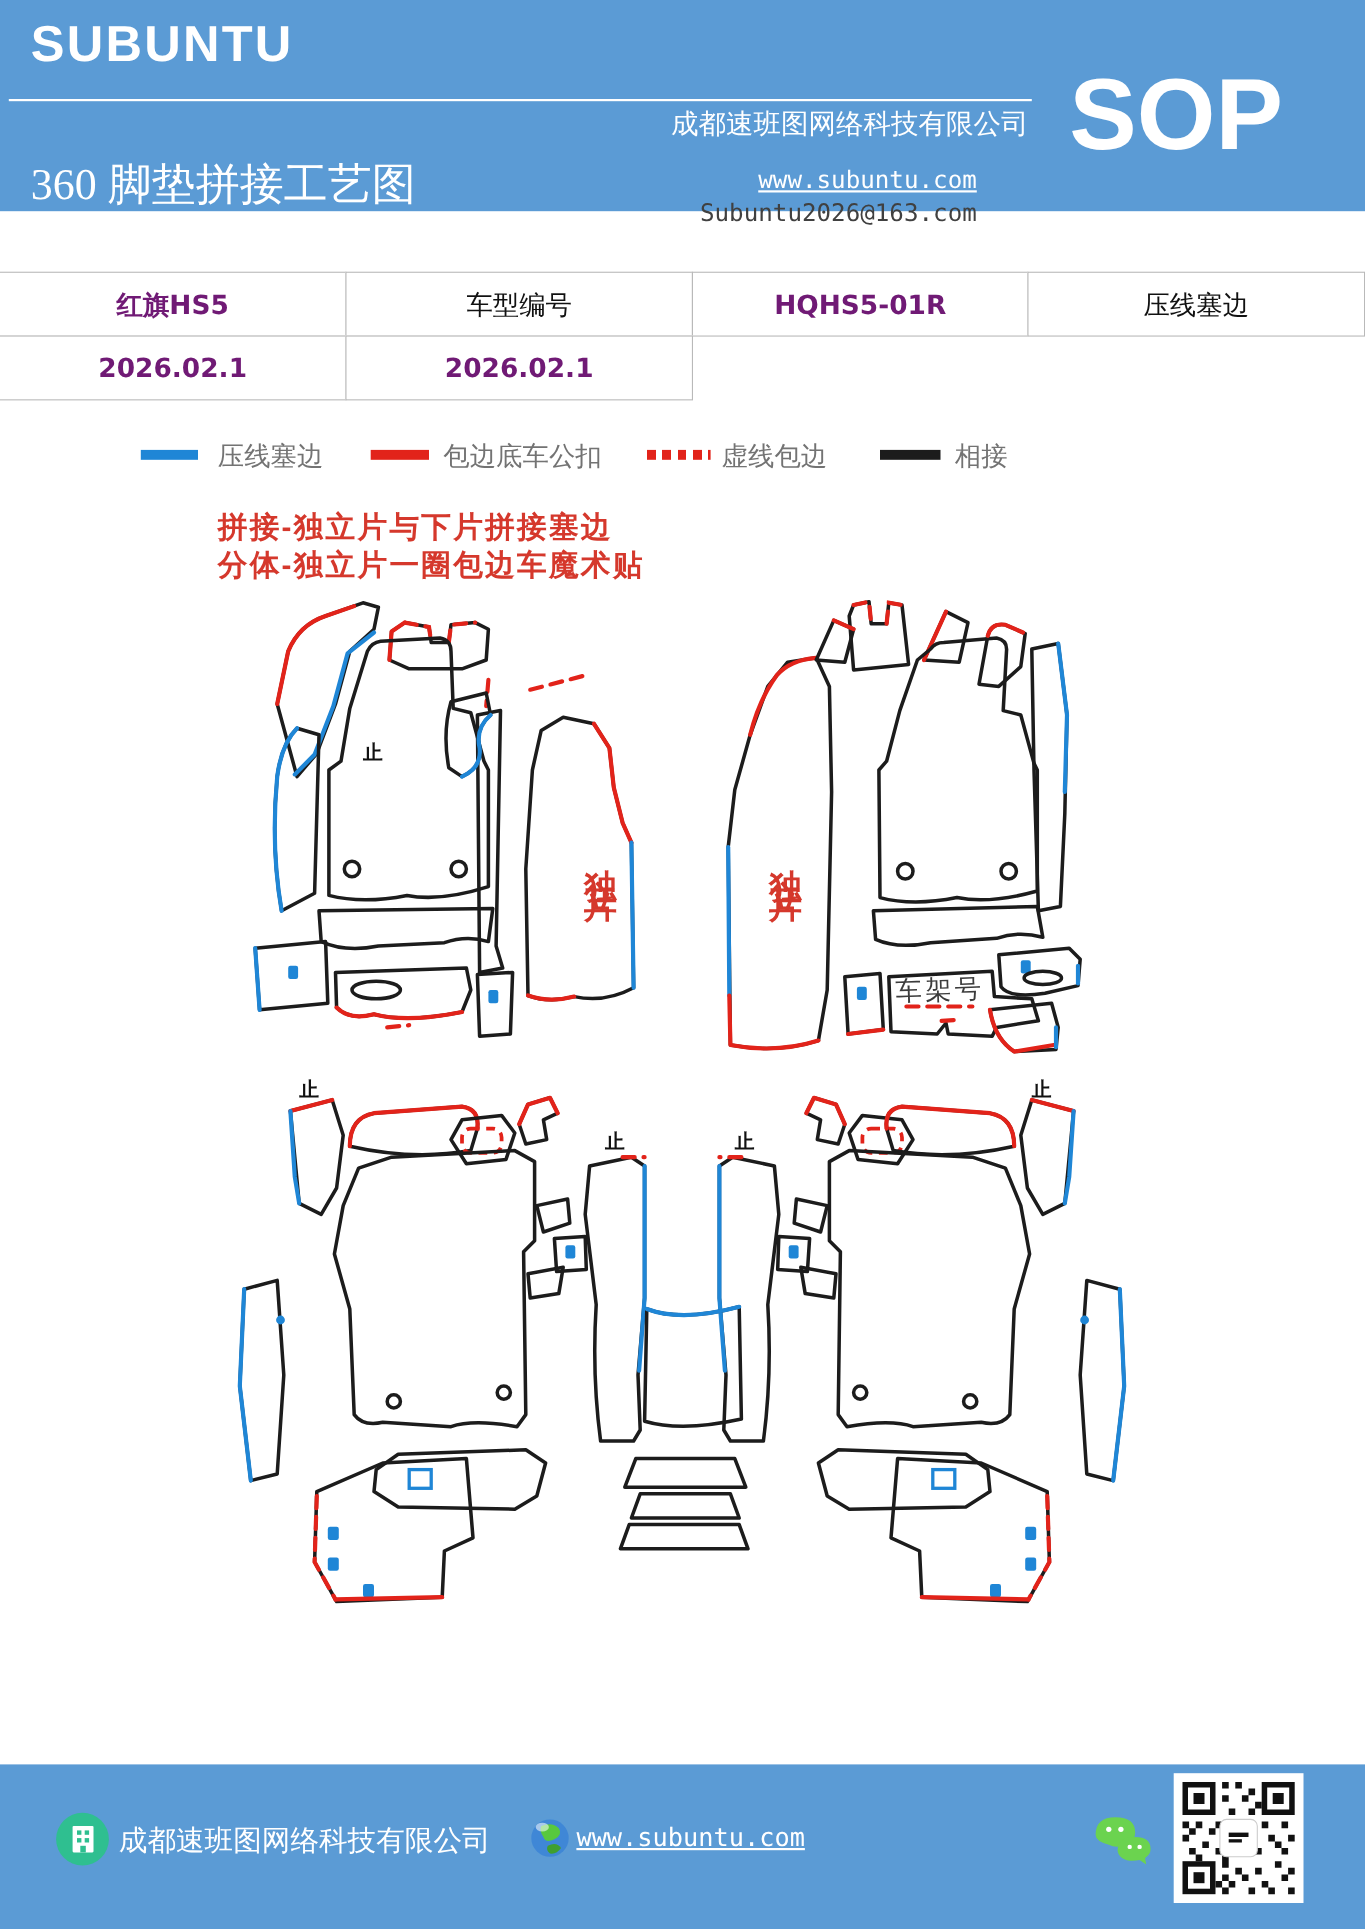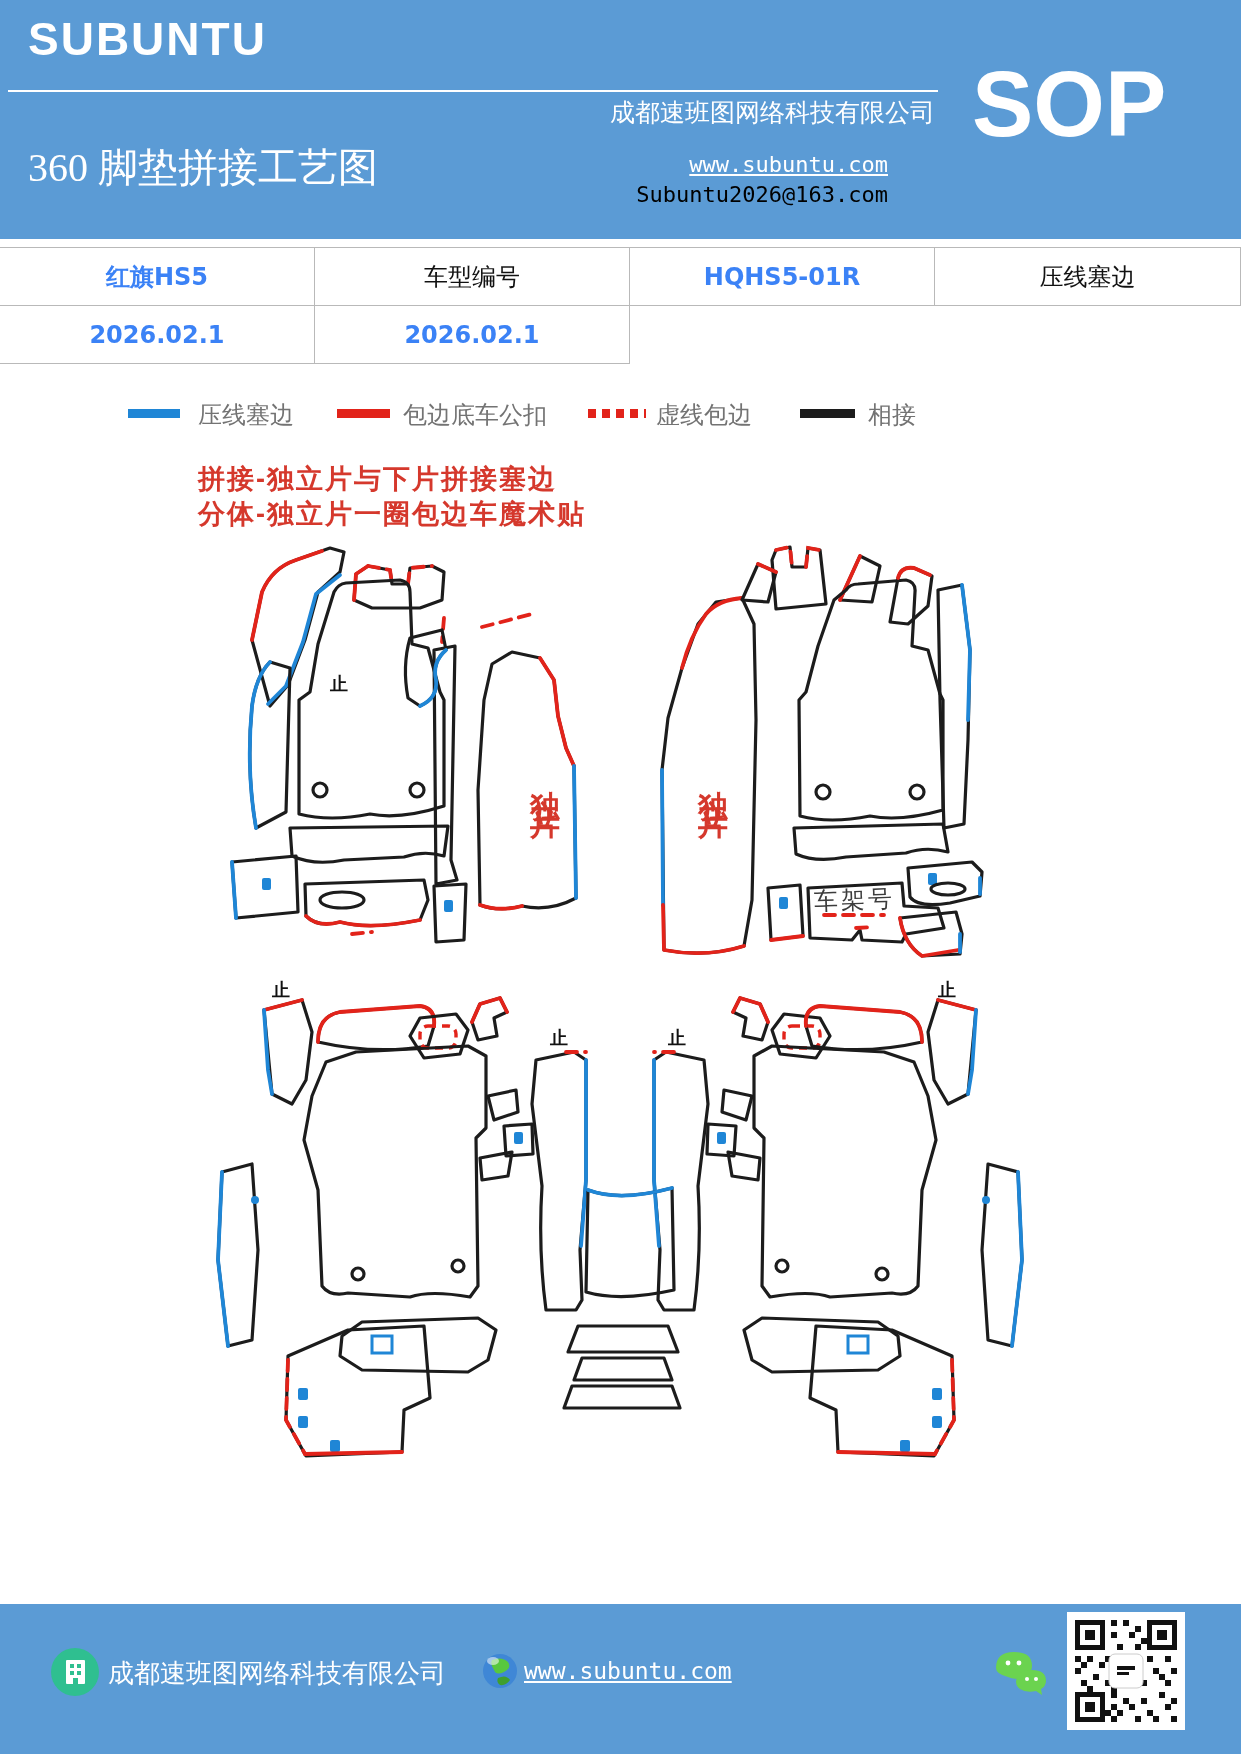--- a/index.html
+++ b/index.html
@@ -1,39 +1,39 @@
 <!DOCTYPE html>
 <html><head>
 <meta charset="utf-8">
 <style>
   html,body{margin:0;padding:0;background:#e8e8e8;}
   .page{position:relative;width:1241px;height:1754px;background:#ffffff;overflow:hidden;
         font-family:"DejaVu Sans","Liberation Sans",sans-serif;}
   
-  .header{position:absolute;left:0;top:0;width:1241px;height:239px;background:#5b9bd5;color:#fff;}
+  .header{position:absolute;left:0;top:0;width:1241px;height:192px;background:#5b9bd5;color:#fff;}
   .brand{position:absolute;left:28px;top:12px;font-size:46px;font-weight:bold;letter-spacing:2px;
          font-family:"Liberation Sans",sans-serif;}
   .header-rule{position:absolute;left:8px;top:90px;width:930px;height:2px;background:#fff;}
   .header-company{position:absolute;left:560px;top:96px;width:375px;text-align:right;font-size:25px;
          font-family:"Liberation Serif","DejaVu Serif",serif;}
   .sop{position:absolute;left:972px;top:58px;font-size:92px;line-height:1;font-weight:bold;
        font-family:"Liberation Sans",sans-serif;}
   .page-title{position:absolute;left:28px;top:140px;font-size:40px;
        font-family:"Liberation Serif","DejaVu Serif",serif;}
   .header-web{position:absolute;left:560px;top:152px;width:328px;text-align:right;font-size:22px;
        text-decoration:underline;color:#fff;font-family:"DejaVu Sans Mono","Liberation Mono",monospace;}
   .header-mail{position:absolute;left:560px;top:182px;width:328px;text-align:right;font-size:22px;
-       color:#000000;font-family:"DejaVu Sans Mono","Liberation Mono",monospace;}
+       color:#404040;font-family:"DejaVu Sans Mono","Liberation Mono",monospace;}
   
   .info-table{position:absolute;left:0;top:248px;width:1241px;display:grid;
        grid-template-columns:315px 315px 305px 306px;grid-auto-rows:58px;}
   .cell{border:1px solid #b9b9b9;margin-top:-1px;margin-left:-1px;display:flex;align-items:center;
        justify-content:center;background:#fff;}
   .cell.lab{font-size:24px;font-family:"Liberation Serif","DejaVu Serif",serif;color:#111;}
-  .cell.val{font-size:24px;font-weight:600;color:#3b82f6;}
+  .cell.val{font-size:24px;font-weight:600;color:#701a75;}
   
   .legend-swatch{position:absolute;height:9px;}
   .legend-label{position:absolute;top:399px;font-size:24px;color:#737373;
        font-family:"Liberation Serif","DejaVu Serif",serif;}
   .sw-blue{left:128px;top:409px;width:52px;background:#1f86d6;}
   .sw-red{left:337px;top:409px;width:53px;background:#e2231a;}
   .sw-dash{left:588px;top:409px;width:58px;background:repeating-linear-gradient(90deg,#e2231a 0 8px,rgba(0,0,0,0) 8px 14px);}
   .sw-black{left:800px;top:409px;width:55px;background:#1c1c1c;}
   
   .notes{position:absolute;left:198px;top:462px;color:#d5382c;font-size:27px;font-weight:700;

